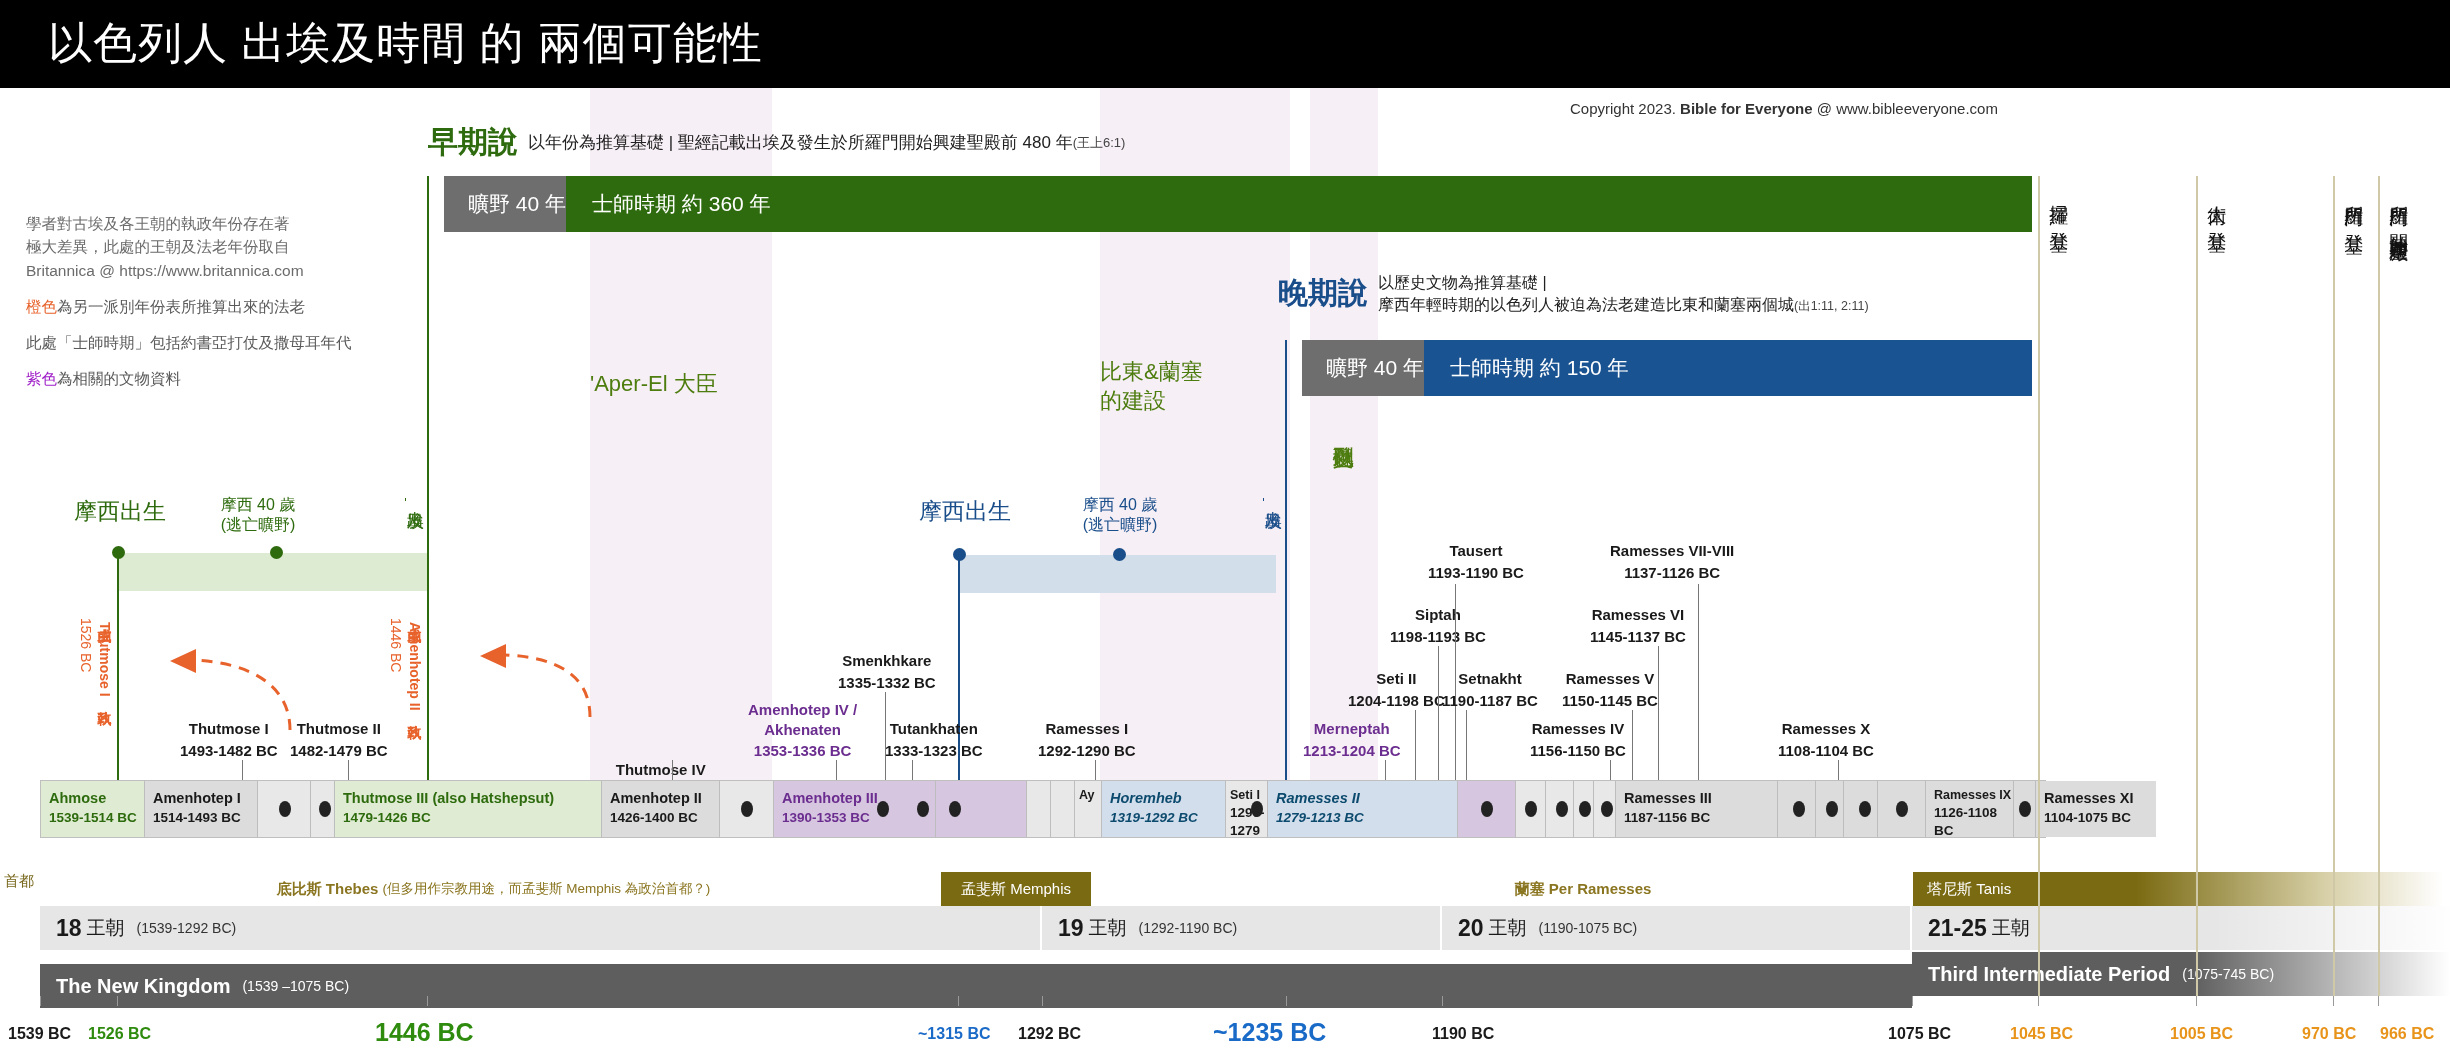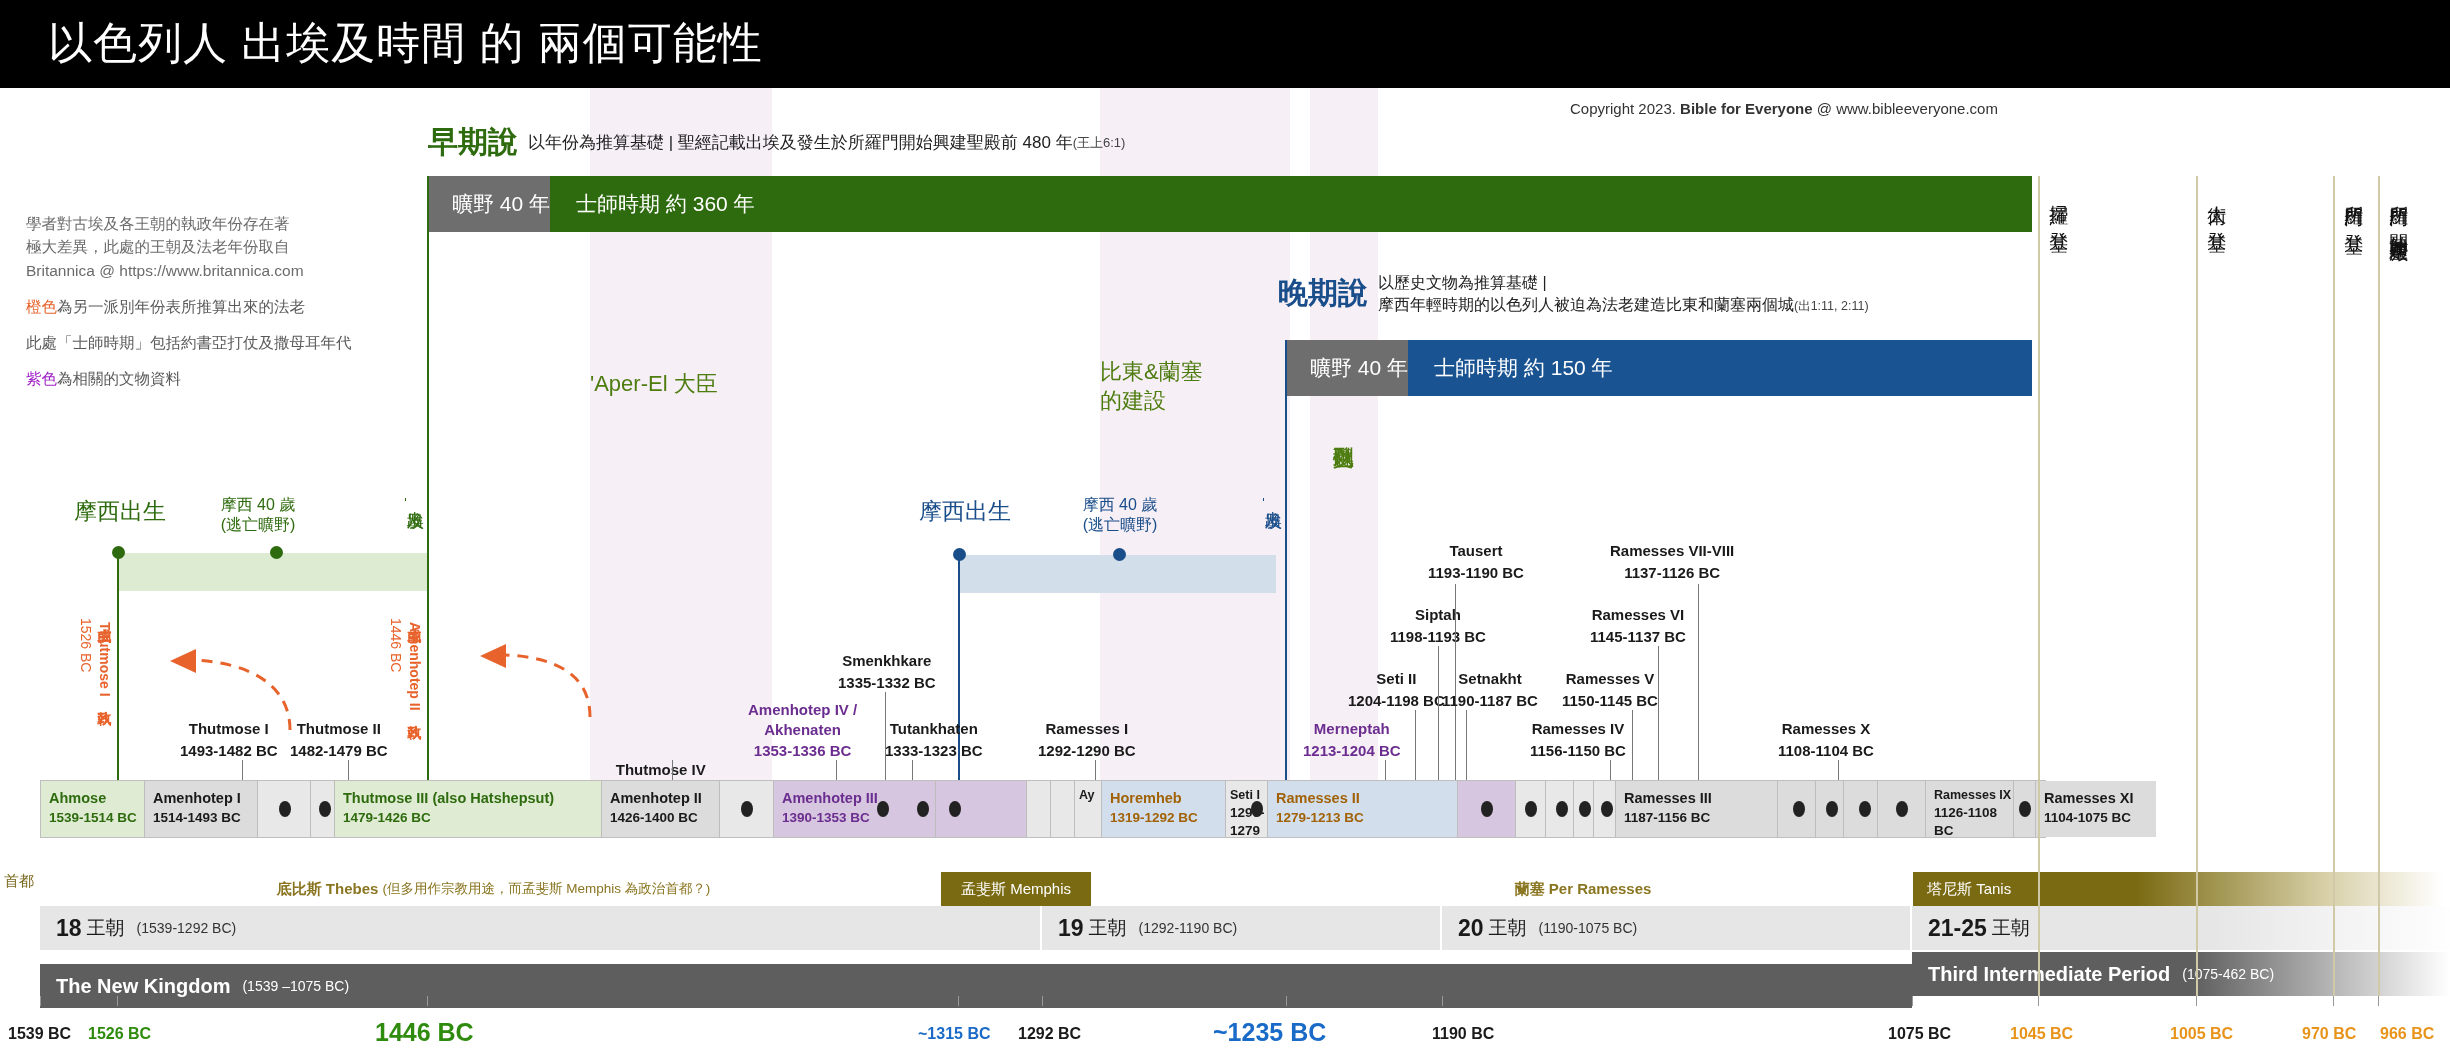--- a/index.html
+++ b/index.html
@@ -36,21 +36,21 @@
   .early-hdr .tiny { font-size: 13px; color: #444; }
 
   .late-hdr { position: absolute; left: 1278px; top: 272px; white-space: nowrap; }
   .late-hdr .big { font-size: 30px; color: #1A4E8A; font-weight: 700;
     display: inline-block; vertical-align: middle; }
   .late-hdr .txt { display: inline-block; vertical-align: middle;
     margin-left: 10px; font-size: 16px; color: #222; line-height: 1.35; }
   .late-hdr .tiny { font-size: 12.5px; color: #444; margin-top: 8px; }
 
   
-  .bar { position: absolute; height: 56px; display: flex; align-items: center; }
+  .bar { position: absolute; height: 56px; display: flex; align-items: center; padding-left: 16px; }
   .bar .wild { height: 56px; background: #6E6E6E; color: #fff; font-size: 21px;
     display: flex; align-items: center; padding-left: 24px; }
   .bar .judges { height: 56px; color: #fff; font-size: 21px; flex: 1;
     display: flex; align-items: center; padding-left: 26px; }
   .bar-early { left: 428px; top: 176px; width: 1604px; }
   .bar-early .judges { background: #2E6B0E; }
   .bar-late { left: 1286px; top: 340px; width: 746px; }
   .bar-late .judges { background: #1A5391; }
 
   
@@ -104,21 +104,21 @@
     background: #D8D8D8; border: 1px solid #BFBFBF; }
   .cell { position: absolute; top: 0; height: 56px; border-right: 1px solid #BDBDBD;
     font-size: 14.5px; line-height: 1.35; padding: 8px 0 0 8px; overflow: hidden;
     font-weight: 600; }
   .cell .n { display: block; }
   .cell .y { display: block; font-size: 13.5px; }
   .cell.green { background: #DFEBD2; color: #2E6B0E; }
   .cell.gray  { background: #DCDCDC; color: #1a1a1a; }
   .cell.lgray { background: #E8E8E8; color: #1a1a1a; }
   .cell.purple{ background: #D6C6DF; color: #6B2D8F; }
-  .cell.blue  { background: #D2DEEC; color: #a16207; }
+  .cell.blue  { background: #D2DEEC; color: #0c4a6e; font-style: italic; }
   .cell.tight { font-size: 12.5px; padding-top: 6px; }
   .bdot { position: absolute; width: 12px; height: 16px; border-radius: 50%;
     background: #222; top: 20px; }
   .caplbl { position: absolute; left: 4px; top: 872px; font-size: 15px; color: #7a6a20; }
   .capcell { position: absolute; top: 872px; height: 34px; font-size: 15px;
     display: flex; align-items: center; justify-content: center; }
   .capcell.light { color: #8a7520; }
   .capcell.dark  { background: #7A6A12; color: #fff; }
   .capcell.fade { background: linear-gradient(to right, #7A6A12 0%, #7A6A12 42%, #d8d0a8 78%, #ffffff 100%);
     color: #fff; justify-content: flex-start; padding-left: 14px; }
@@ -461,21 +461,21 @@
     <span class="num">21-25</span>
     <span class="ko">王朝</span>
   </div>
 
   <div class="king" style="left:40px; width:1872px;margin-top:12px;">
     <span class="n">The New Kingdom</span>
     <span class="yr">(1539 –1075 BC)</span>
   </div>
   <div class="king fade" style="left:1912px; width:538px;">
     <span class="n">Third Intermediate Period</span>
-    <span class="yr">(1075-462 BC)</span>
+    <span class="yr">(1075-745 BC)</span>
   </div>
 
   <div class="mline" style="left:2038px; top:176px; height:820px;"></div>
   <div class="mlbl" style="left:2046px; top:190px; height:150px;">掃羅 登基</div>
 
   <div class="mline" style="left:2196px; top:176px; height:820px;"></div>
   <div class="mlbl" style="left:2204px; top:190px; height:150px;">大衛 登基</div>
 
   <div class="mline" style="left:2333px; top:176px; height:820px;"></div>
   <div class="mlbl" style="left:2341px; top:190px; height:180px;">所羅門 登基</div>

